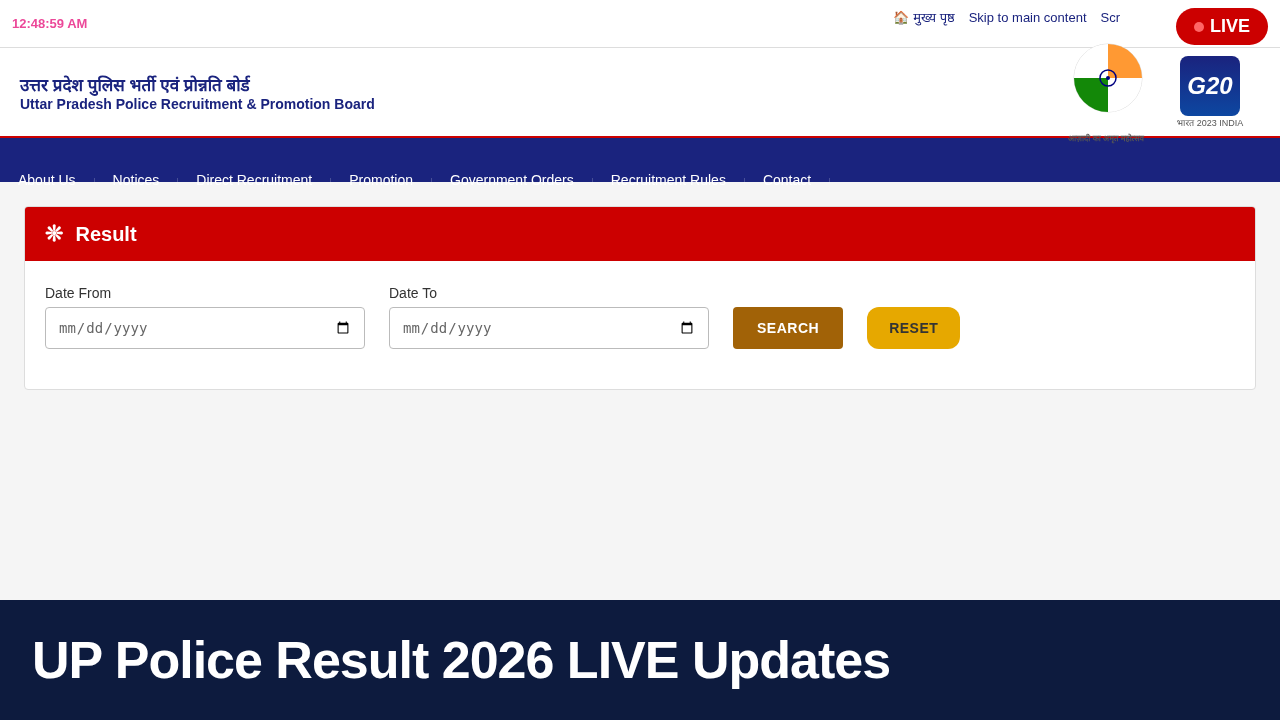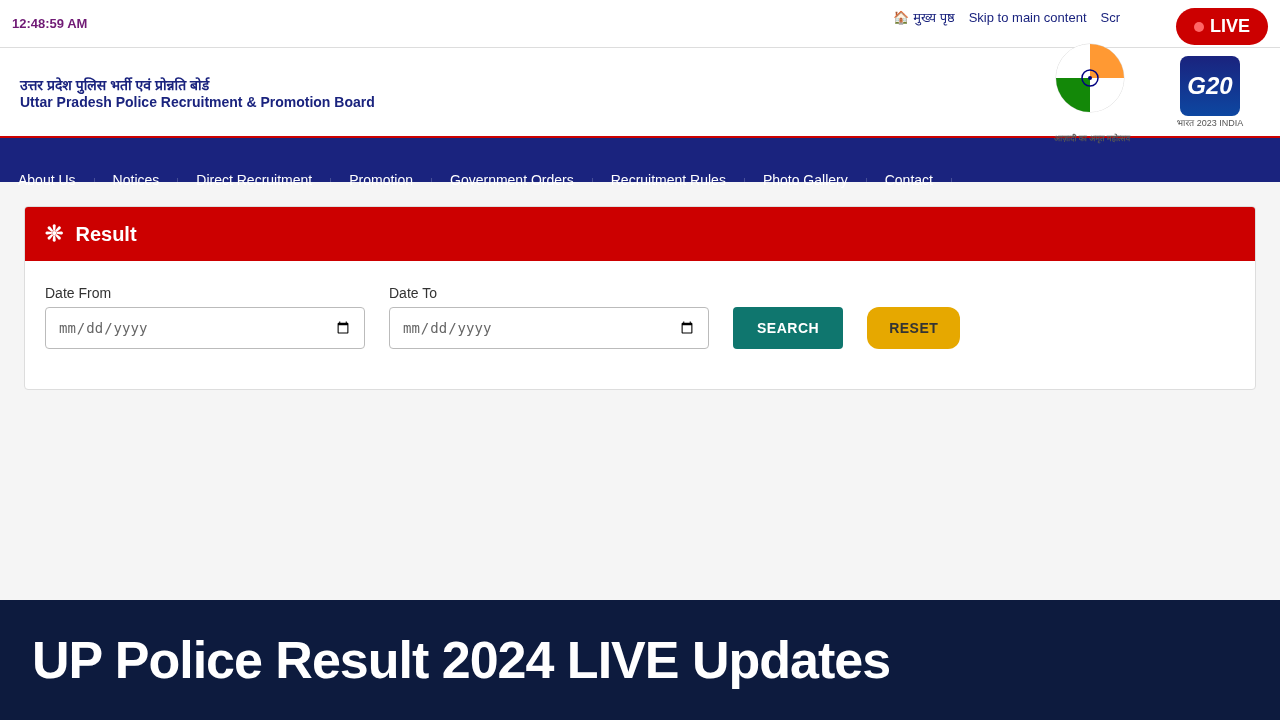--- a/index.html
+++ b/index.html
@@ -16,55 +16,55 @@
       height: 48px;
     }
     .top-bar-left {
       display: flex;
       align-items: center;
       gap: 16px;
     }
     .timestamp {
       font-size: 13px;
       font-weight: bold;
-      color: #701a75;
+      color: #ec4899;
     }
     .header-main {
       background: #fff;
       display: flex;
       align-items: center;
       justify-content: space-between;
       padding: 6px 20px;
       height: 90px;
       border-bottom: 2px solid #cc0000;
     }
     .org-title-block {
       display: flex;
       flex-direction: column;
       justify-content: center;
     }
     .org-title-hindi {
-      font-size: 14px;
+      font-size: 17px;
       font-weight: bold;
       color: #1a237e;
     }
     .org-title-eng {
       font-size: 14px;
       font-weight: bold;
       color: #1a237e;
     }
     .header-right {
       display: flex;
       align-items: center;
       gap: 16px;
     }
     .azadi-badge {
       display: flex;
       flex-direction: column;
-      align-items: flex-start;
+      align-items: flex-end;
       width: 90px;
       gap: 16px;
     }
     .g20-badge {
       display: flex;
       flex-direction: column;
       align-items: center;
       width: 100px;
     }
     .live-badge {
@@ -172,21 +172,21 @@
     .form-group input[type="date"] {
       width: 320px;
       padding: 8px 12px;
       border: 1px solid #bbb;
       border-radius: 4px;
       font-size: 14px;
       color: #666;
       height: 42px;
     }
     .btn-search {
-      background: #0f766e;
+      background: #a16207;
       color: #fff;
       border: none;
       padding: 10px 24px;
       font-size: 14px;
       font-weight: bold;
       border-radius: 4px;
       cursor: pointer;
       height: 42px;
       letter-spacing: 0.5px;
     }
@@ -275,21 +275,20 @@
     </div>
   </div>
 
   <nav class="main-nav">
     <a href="#">About Us</a>
     <a href="#">Notices</a>
     <a href="#">Direct Recruitment</a>
     <a href="#">Promotion</a>
     <a href="#">Government Orders</a>
     <a href="#">Recruitment Rules</a>
-    <a href="#">Photo Gallery</a>
     <a href="#">Contact</a>
   </nav>
 
   <div class="content-area">
     <div class="result-card">
       <div class="result-header">
         <span class="snowflake-icon">❊</span>
         <span>Result</span>
       </div>
       <div class="result-body">
@@ -303,16 +302,16 @@
             <input type="date" placeholder="dd-mm-yyyy" style="">
           </div>
           <button class="btn-search">SEARCH</button>
           <button class="btn-reset">RESET</button>
         </div>
       </div>
     </div>
   </div>
 
   <div class="bottom-banner">
-    <span class="bottom-banner-text">UP Police Result 2024 LIVE Updates</span>
+    <span class="bottom-banner-text">UP Police Result 2026 LIVE Updates</span>
   </div>
 
 </div>
 
 </body></html>

